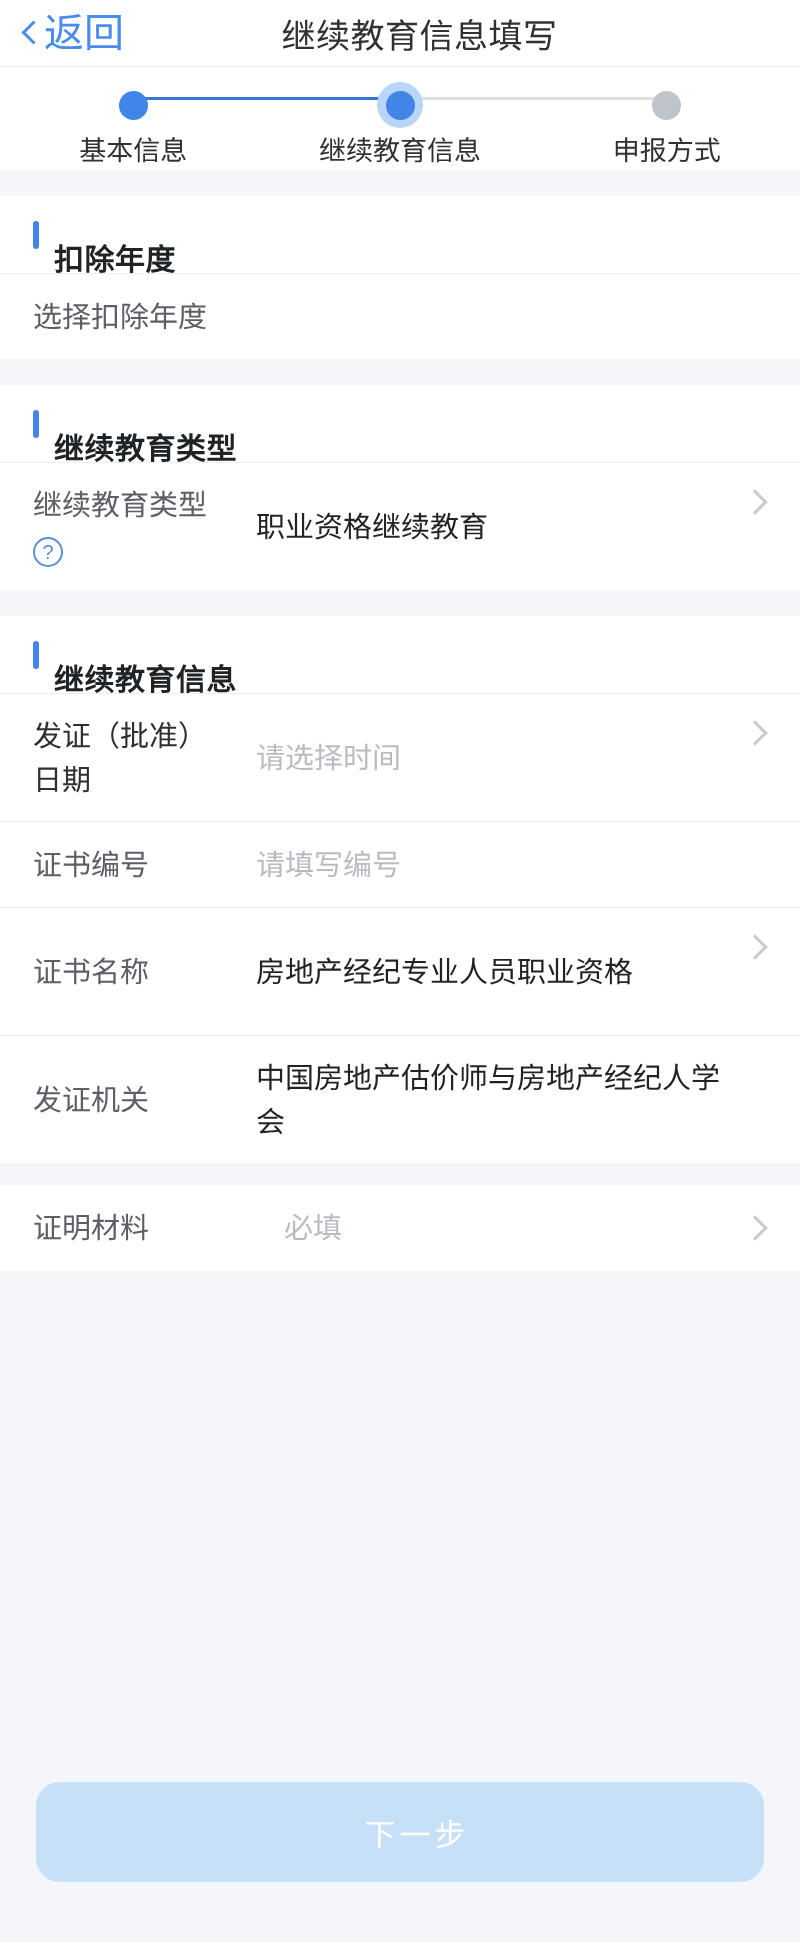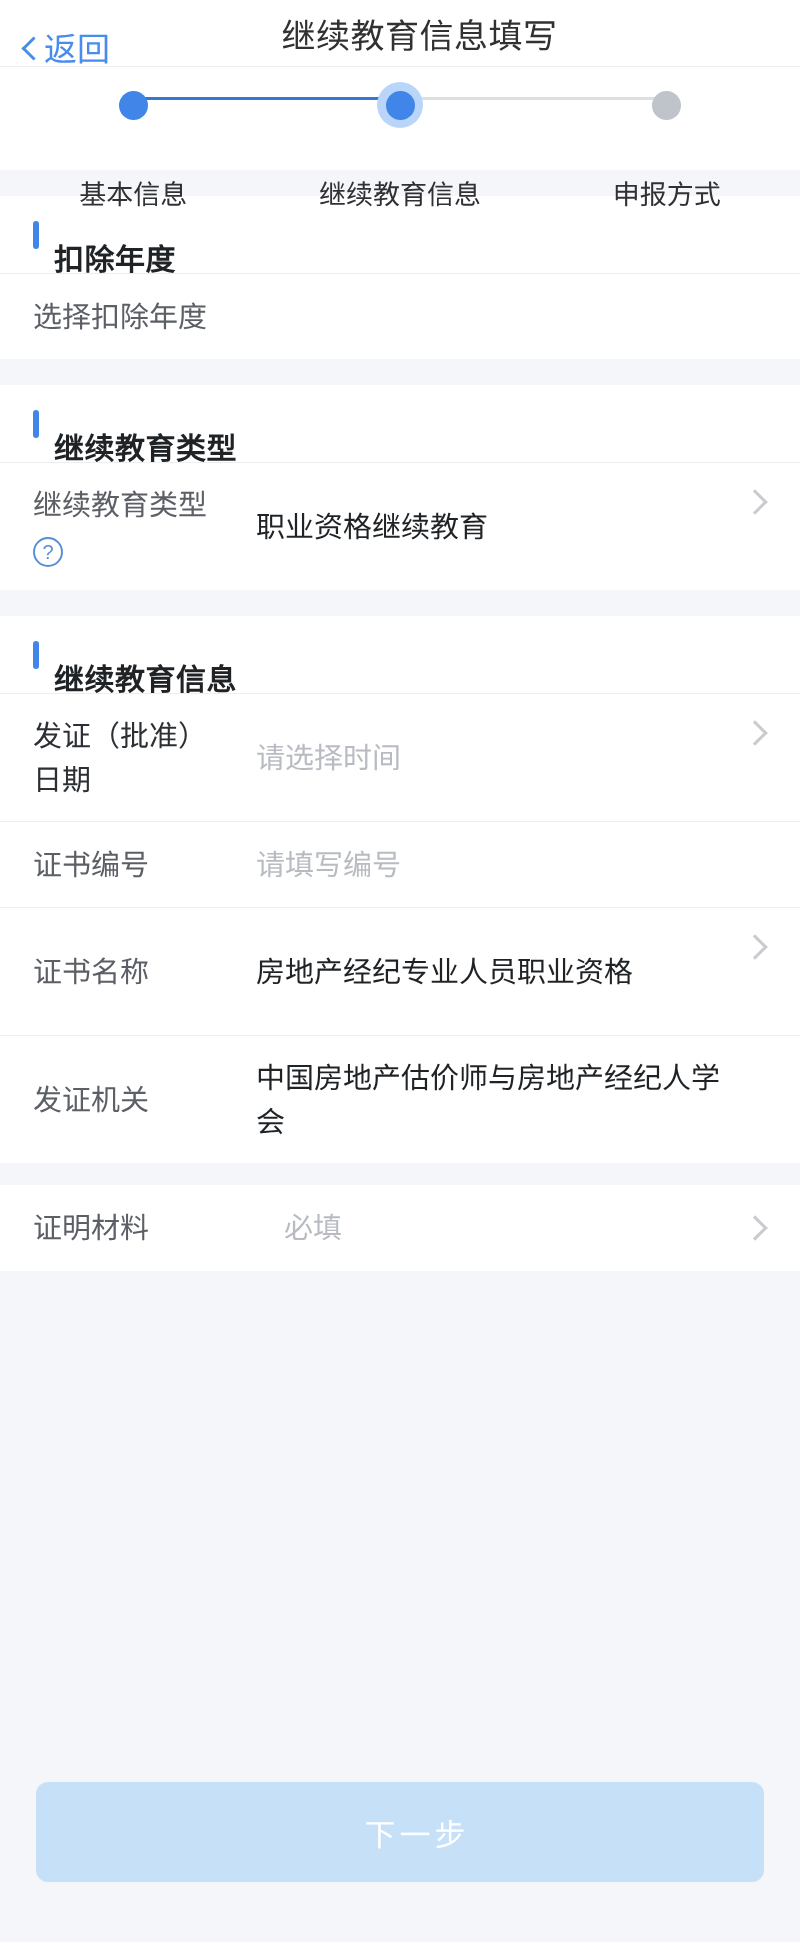--- a/index.html
+++ b/index.html
@@ -35,24 +35,23 @@
   }
   .back-btn {
     position: absolute;
     left: 22px;
     top: 0;
     height: 66px;
     display: flex;
     align-items: center;
     gap: 4px;
     color: #4a8cec;
-    font-size: 33px;
+    font-size: 40px;
     line-height: 1;
     cursor: pointer;
-    margin-top: 16px;
   }
   .back-chevron {
     display: inline-block;
     width: 14px;
     height: 24px;
     position: relative;
     margin-right: 4px;
   }
   .back-chevron::before {
     content: "";
@@ -159,21 +158,20 @@
     top: 62px;
     left: 0;
     right: 0;
     display: flex;
   }
   .step-label-col {
     flex: 1 1 0;
     text-align: center;
     font-size: 27px;
     color: #303133;
-    margin-top: 44px;
   }
 
   
   .content {
     flex: 1 1 auto;
     overflow: hidden;
     background: #f4f6f9;
   }
   .gap {
     height: 26px;
@@ -282,21 +280,21 @@
   .footer {
     flex: 0 0 auto;
     background: #f4f6f9;
     padding: 38px 36px 60px 36px;
     box-sizing: border-box;
   }
   .next-btn {
     width: 100%;
     height: 100px;
     border: none;
-    border-radius: 12px;
+    border-radius: 24px;
     background: #c6e0f8;
     color: #ffffff;
     font-size: 31px;
     font-family: inherit;
     letter-spacing: 4px;
     cursor: default;
     padding-left: 40px;
   }
 </style>
 </head>

